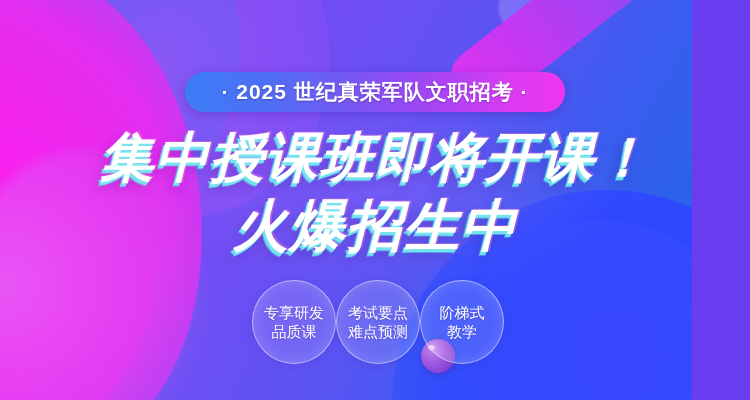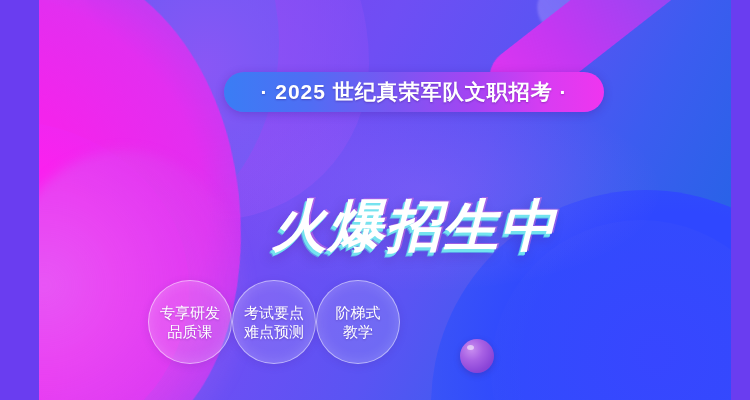--- a/index.html
+++ b/index.html
@@ -18,21 +18,20 @@
     overflow:hidden;
     background:
       linear-gradient(118deg,
         #7b4cf0 0%,
         #7a45f2 22%,
         #6f4ef4 40%,
         #5a54f3 58%,
         #3c5cf0 74%,
         #2a62e8 88%,
         #1f6ae0 100%);
-    margin-left: 39px;
   }
 
   
   .bg { position:absolute; pointer-events:none; }
 
   
   .wave-magenta {
     left:-130px; top:-40px;
     width:330px; height:490px;
     background:
@@ -204,24 +203,24 @@
     text-shadow:
       -2px 3px 0 rgba(120,240,240,0.85),
       -3px 4px 0 rgba(90,220,235,0.55),
        2px -1px 0 rgba(255,120,220,0.40),
       -4px 6px 12px rgba(60,20,120,0.30);
   }
 
   
   #features {
     position:absolute;
-    left:109px; top:280px;
+    left:93px; top:280px;
     width:570px; height:84px;
     display:flex;
-    justify-content:flex-start;
+    justify-content:center;
     align-items:center;
   }
   .feature {
     width:84px; height:84px;
     border-radius:50%;
     background:rgba(255,255,255,0.13);
     border:1px solid rgba(255,255,255,0.52);
     box-shadow:
       inset 0 0 14px rgba(255,255,255,0.16),
       0 2px 8px rgba(70,25,140,0.14);
@@ -252,20 +251,21 @@
   <div class="bg blob-blue-br2"></div>
   <div class="bg streak streak-soft"></div>
   <div class="bg streak streak-main"></div>
   <div class="bg glow-center"></div>
   <div class="bg sphere"></div>
 
   <div id="top-pill">
     <div id="top-pill-text">· 2025 世纪真荣军队文职招考 ·</div>
   </div>
 
+  <div class="headline" id="headline-1">集中授课班即将开课！</div>
 
   <div class="headline" id="headline-2">火爆招生中</div>
 
   <div id="features">
 
     <div class="feature">
       <span>专享研发</span>
       <span>品质课</span>
     </div>
 

